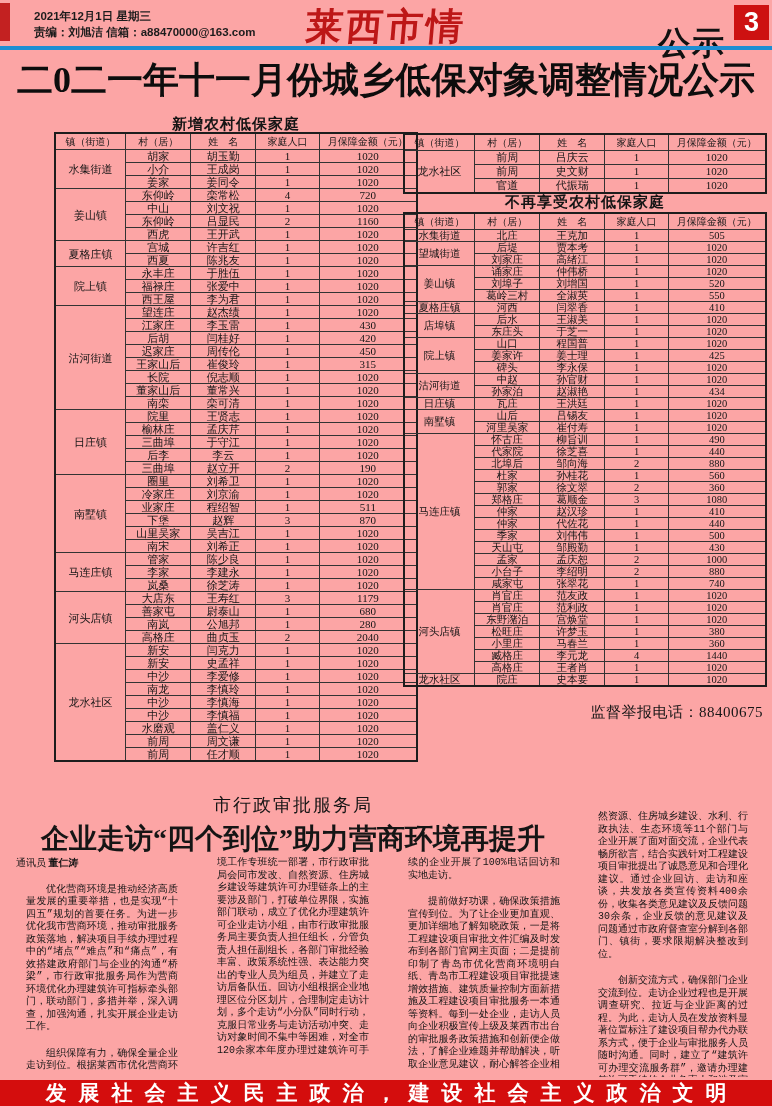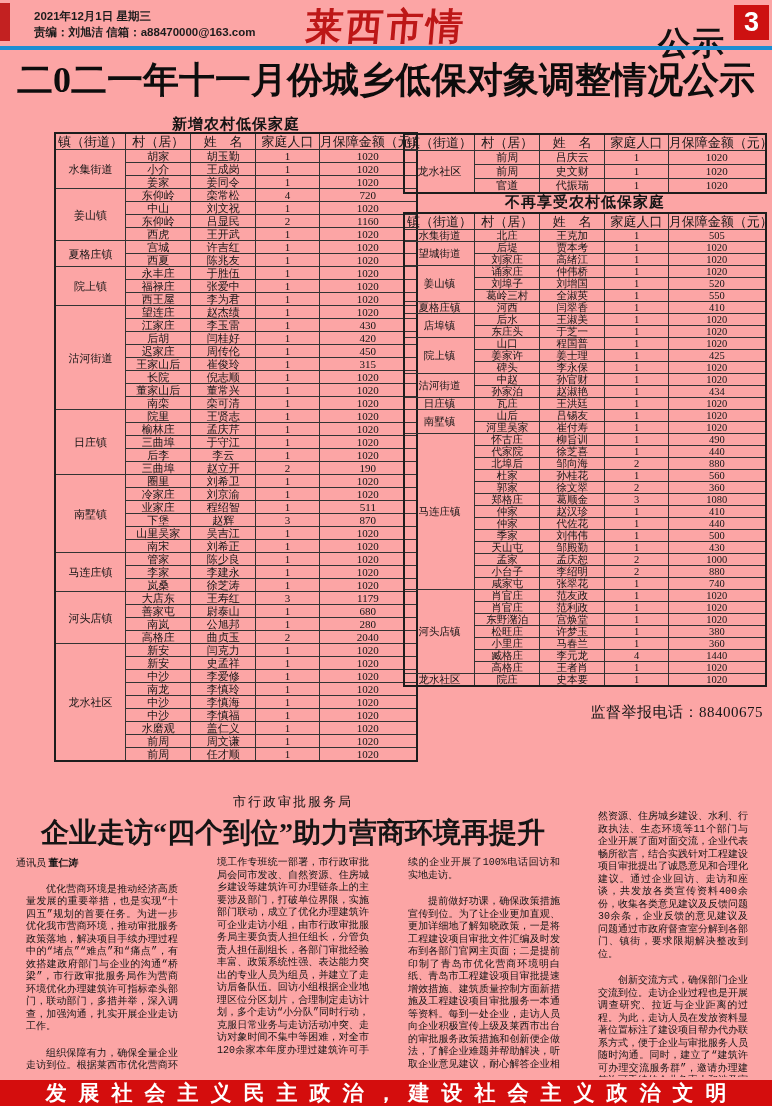--- a/index.html
+++ b/index.html
@@ -19,32 +19,32 @@
   .blue-rule{position:absolute;left:0;right:0;top:46px;height:4px;background:#1d8ed2;}
   .main-title{position:absolute;left:0;right:0;top:56px;margin:0;text-align:center;
             font-size:36px;font-weight:900;letter-spacing:0px;color:#0d0d0d;}
   
   .left-col{position:absolute;left:14px;top:116px;width:364px;padding-left:40px;}
   .right-col{position:absolute;left:403px;top:116px;width:364px;}
   .tbl-title{text-align:center;font-size:15px;font-weight:700;letter-spacing:1px;height:16px;line-height:16px;}
   table.tbl{width:100%;border-collapse:collapse;table-layout:fixed;border:2px solid #1d1d1d;}
   .tbl th,.tbl td{border:1px solid #333;text-align:center;padding:0;overflow:hidden;
             white-space:nowrap;font-weight:400;}
-  .tbl th{font-size:13px;height:15px;line-height:15px;}
+  .tbl th{font-size:10px;height:15px;line-height:15px;}
   .tbl-new td{font-size:11px;height:12px;line-height:12px;}
   .tbl-cont{margin-top:17px;}
   .tbl-cont td{font-size:11px;height:13px;line-height:13px;}
   .t2{}
   .tbl-removed{margin-top:2px;}
   .tbl-removed td{font-size:10.5px;height:11px;line-height:11px;}
   .hotline{margin-top:16px;text-align:right;font-size:15px;letter-spacing:0.5px;padding-right:4px;}
   
   .article{position:absolute;left:12px;top:793px;width:750px;height:287px;}
   .article-head{position:absolute;left:0;top:0;width:562px;}
-  .kicker{text-align:center;font-size:13px;letter-spacing:2px;font-weight:400;}
+  .kicker{text-align:center;font-size:18px;letter-spacing:2px;font-weight:400;}
   .headline{margin:3px 0 8px;text-align:center;font-size:28px;font-weight:900;letter-spacing:0;}
   .flow{position:absolute;left:0;top:64px;width:562px;height:220px;column-count:3;
         column-gap:11px;column-fill:auto;font-size:10px;line-height:12.5px;text-align:justify;overflow:hidden;}
   .col4{position:absolute;right:0;top:4px;width:178px;height:280px;font-size:10px;
         line-height:12.5px;text-align:justify;overflow:hidden;}
   .flow p,.col4 p{margin:14px;text-indent:2em;font-family:Liberation Mono, monospace;}
   .col4 p.cont{text-indent:0;}
   .byline{margin-left:4px;}
   .byline b{font-weight:900;}
   

